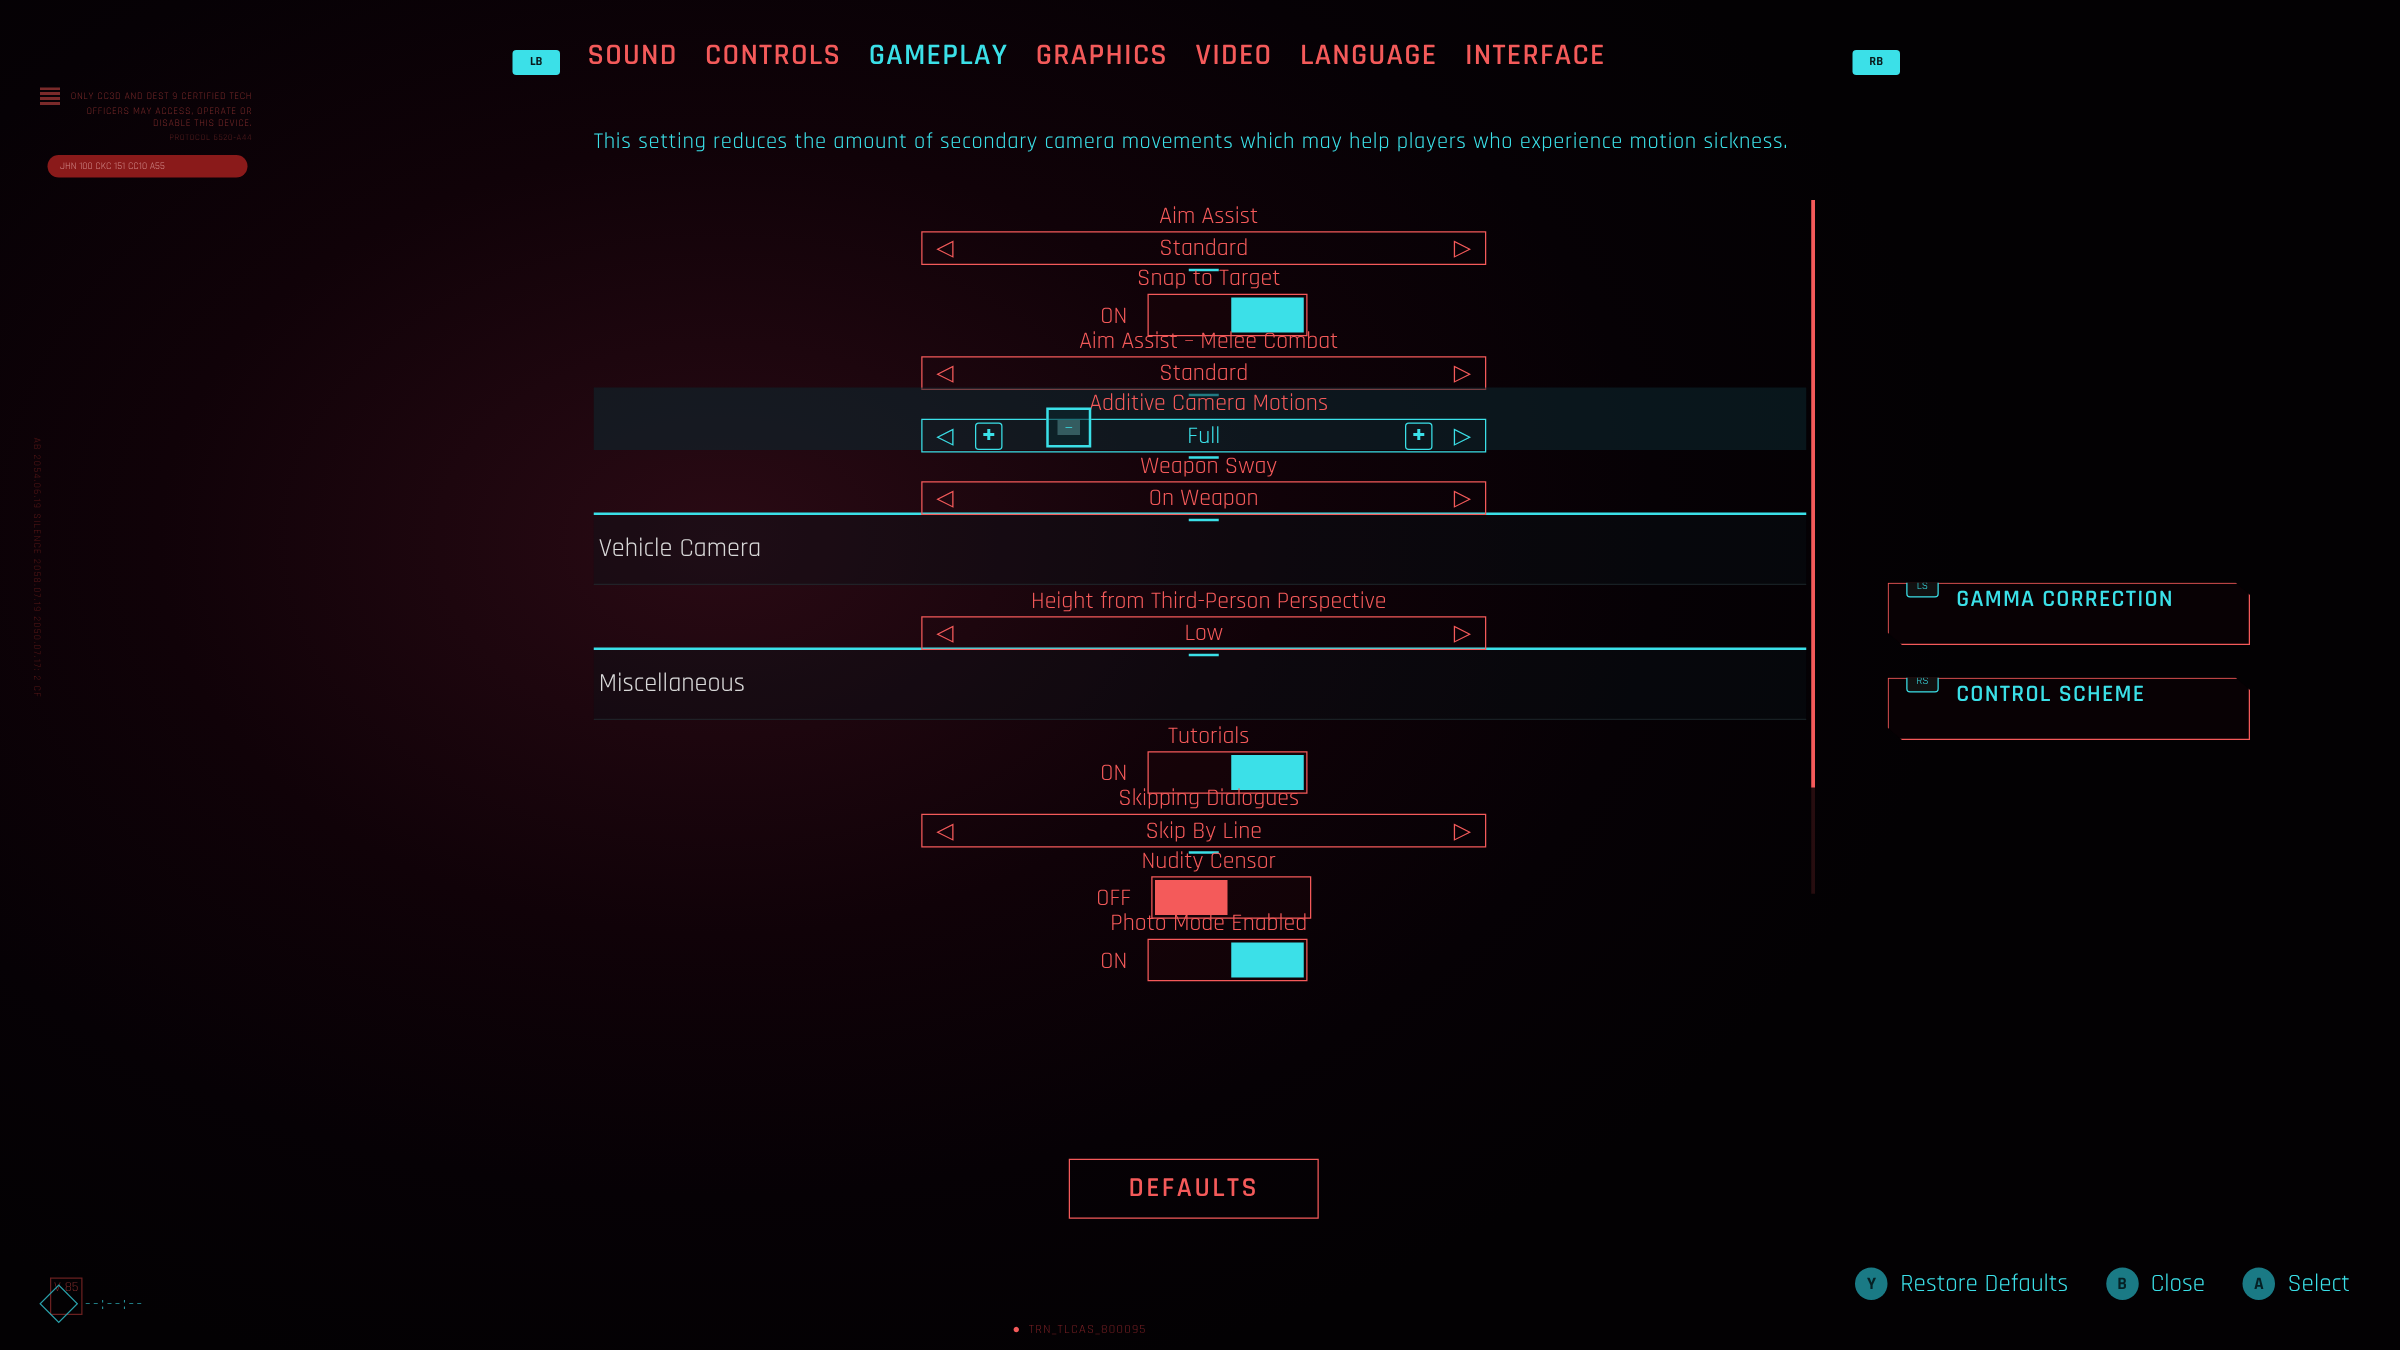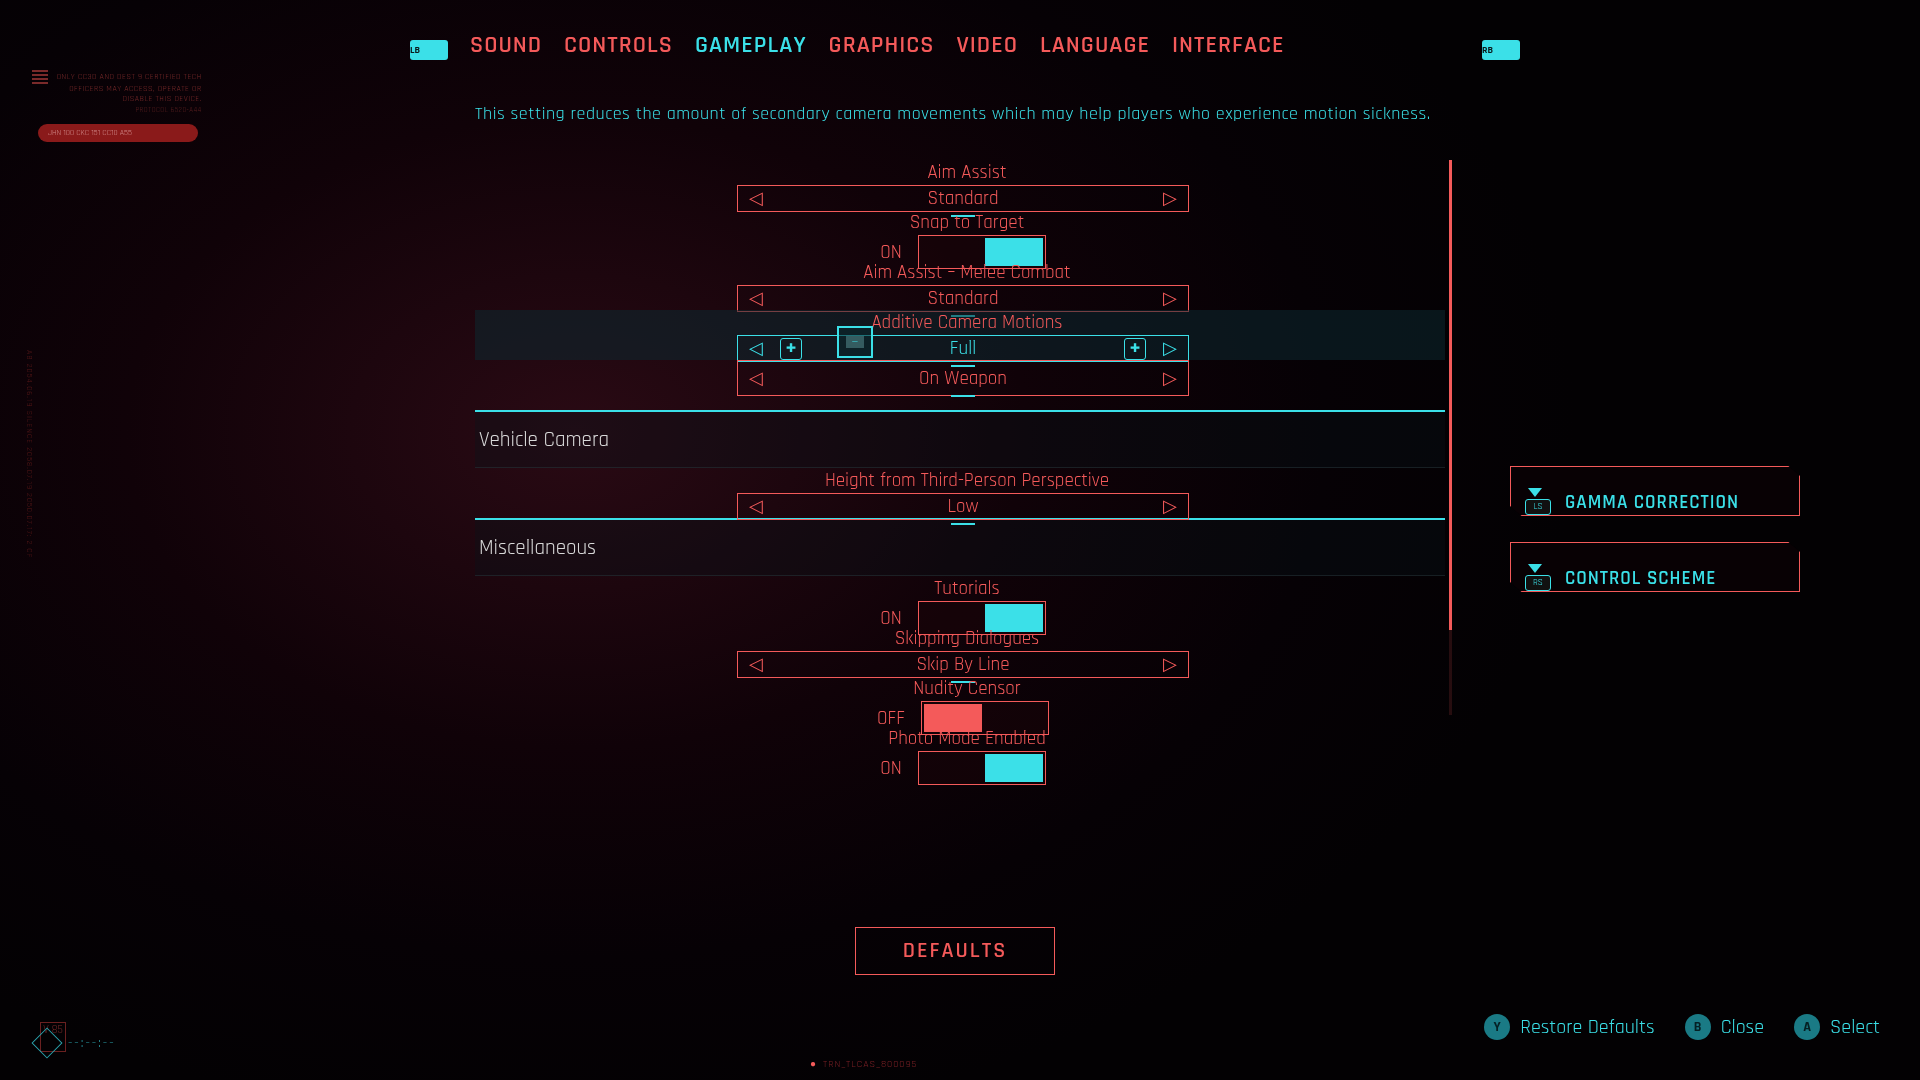--- a/index.html
+++ b/index.html
@@ -13,20 +13,21 @@
   }
   
   .shoulder {
     position: absolute;
     top: 40px;
     width: 38px; height: 20px;
     background: #3be0e8;
     color: #0a1a1c;
     font-size: 10px;
     font-weight: bold;
+    text-align: center;
     line-height: 20px;
     border-radius: 3px;
   }
   .shoulder.left { left: 410px; }
   .shoulder.right { left: 1482px; }
 
   
   .topnav {
     position: absolute;
     top: 30px; left: 470px; right: 430px;
@@ -193,21 +194,21 @@
     background: #f45a5a;
   }
 
   
   .side-btn {
     position: absolute;
     left: 1510px;
     width: 290px; height: 50px;
     border: 1.5px solid #f45a5a;
     display: flex;
-    align-items: flex-end;
+    align-items: flex-start;
     gap: 14px;
     padding-left: 14px;
     background: rgba(20,4,8,0.3);
     clip-path: polygon(0 0, 96% 0, 100% 20%, 100% 100%, 4% 100%, 0 80%);
   }
   .side-btn .stick-badge {
     width: 26px; height: 16px;
     background: #111;
     border: 1px solid #3be0e8;
     border-radius: 3px;
@@ -394,20 +395,21 @@
         </div>
       <div class="sel-arrow">◁</div>
       <div class="dpad-icon">✚</div>
       <div class="sel-val">Full</div>
       <div class="dpad-icon">✚</div>
       <div class="sel-arrow">▷</div>
     </div>
   </div>
 
   <div class="row">
+    <div class="label">Weapon Sway</div>
     <div class="selector">
       <div class="sel-arrow">◁</div>
       <div class="sel-val">On Weapon</div>
       <div class="sel-arrow">▷</div>
     </div>
   </div>
 
   <div class="section-head">Vehicle Camera</div>
 
   <div class="row">

